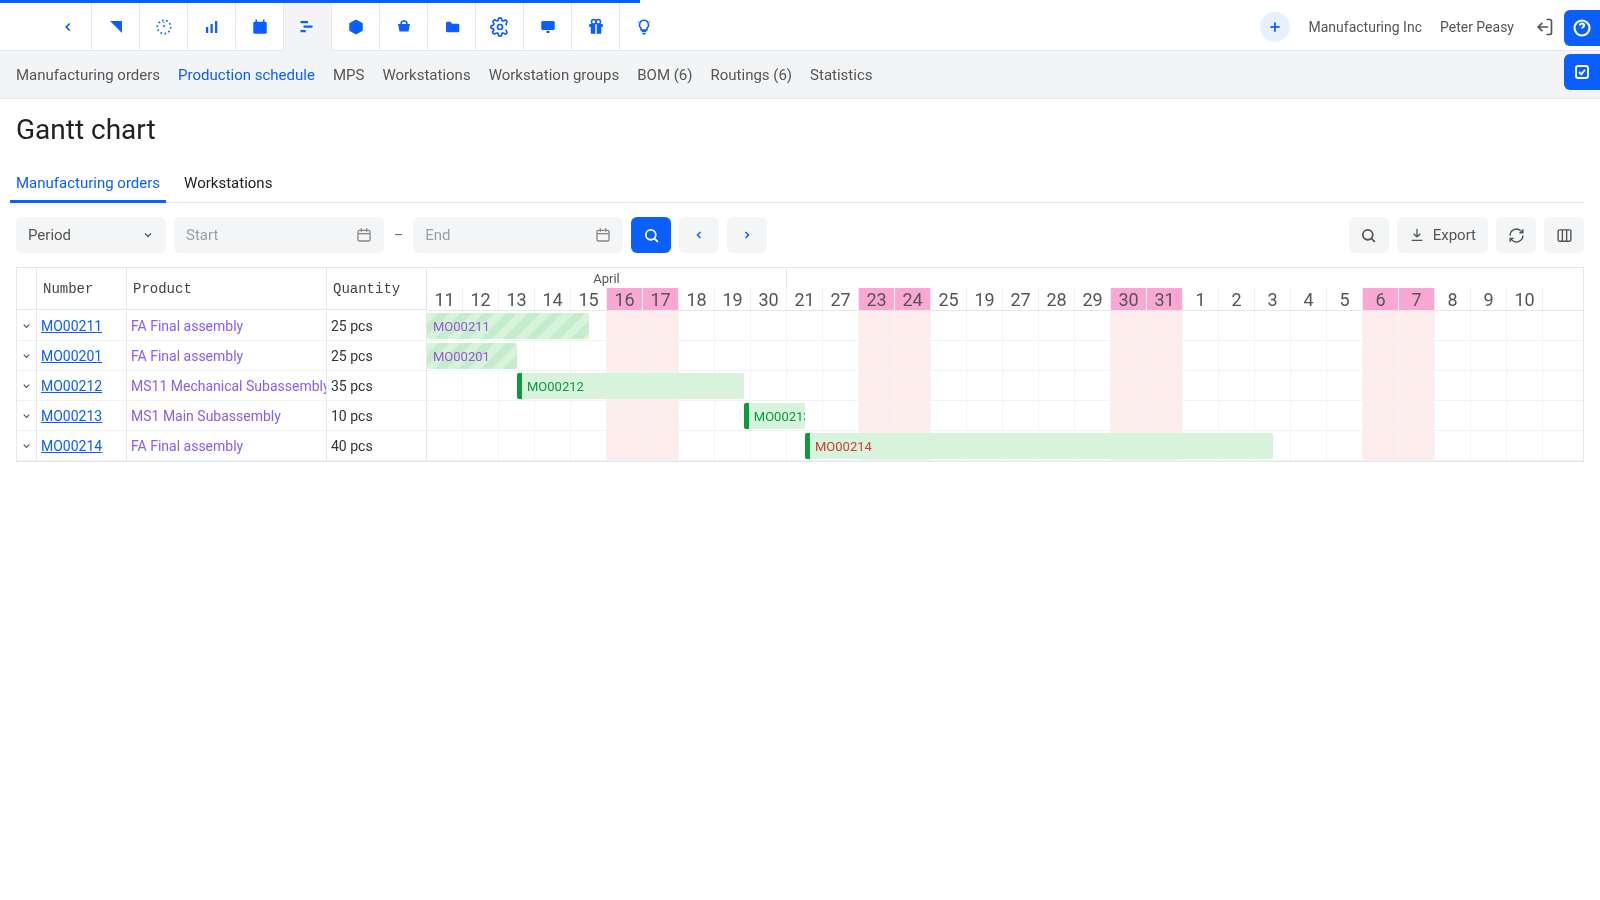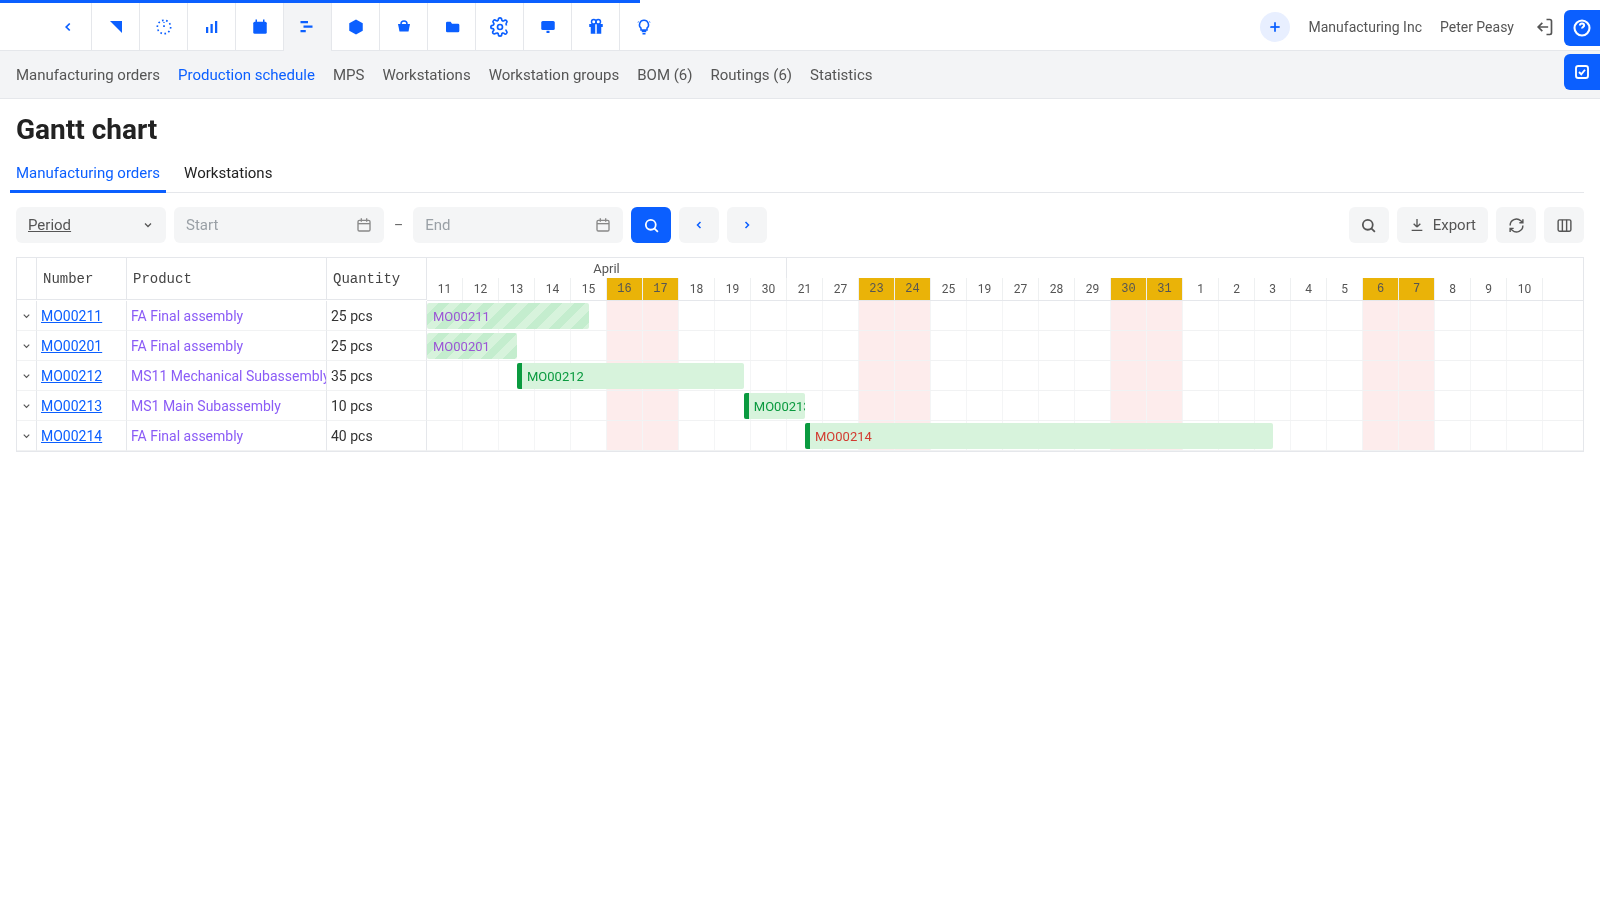--- a/index.html
+++ b/index.html
@@ -86,22 +86,22 @@
   }
   .subnav a { color: #555; cursor: pointer; }
   .subnav a.active { color: #0b5fff; }
 
   
   .page {
     padding: 14px 16px 0 16px;
   }
   .page h1 {
     font-size: 28px;
-    font-weight: 700;
-    margin-bottom: 10px;
+    font-weight: 400;
+    margin-bottom: 20px;
   }
   .tabs {
     display: flex;
     gap: 24px;
     border-bottom: 1px solid #e5e7eb;
     font-size: 15px;
   }
   .tab {
     padding: 8px 0 10px 0;
     cursor: pointer;
@@ -131,21 +131,21 @@
     background: #f4f5f6;
     border: none;
     border-radius: 6px;
     display: flex;
     align-items: center;
     padding: 0 12px;
     color: #555;
     font-size: 15px;
     cursor: pointer;
   }
-  .ctl.select { width: 150px; justify-content: space-between; text-decoration: underline; }
+  .ctl.select { width: 150px; justify-content: space-between; }
   .ctl.date  { width: 210px; justify-content: space-between; color: #9aa0a6; }
   .ctl.iconbtn { width: 40px; justify-content: center; padding: 0; }
   .ctl.primary { background: #0b5fff; color: #fff; }
   .dash { color: #666; padding: 0 2px; }
   .controls-right {
     margin-left: auto;
     display: flex;
     align-items: center;
     gap: 8px;
   }
@@ -158,23 +158,23 @@
   }
   .gh { border-right: 1px solid #e5e7eb; border-bottom: 1px solid #e5e7eb; display: flex; align-items: center; font-family: Liberation Mono, monospace; }
   .gh.two { height: 42px; }
   .gh .lbl { font-size: 14px; color: #444; padding: 0 6px; }
   .timeline-header {
     border-bottom: 1px solid #e5e7eb;
     position: relative;
   }
   .months { display: flex; height: 20px; font-size: 13px; color: #555; }
   .month  { border-right: 1px solid #e5e7eb; display: flex; align-items: center; justify-content: center; }
-  .days   { display: flex; height: 22px; font-size: 12px; color: #555; text-align: center; }
+  .days   { display: flex; height: 22px; font-size: 18px; color: #555; text-align: center; }
   .day    { flex: 0 0 36px; border-right: 1px solid #eef0f1; display: flex; align-items: center; justify-content: center; }
-  .day.we { background: #eab308; font-family: Liberation Mono, monospace; }
+  .day.we { background: #f9a8d4; }
   .cell {
     height: 30px;
     border-right: 1px solid #e5e7eb;
     border-bottom: 1px solid #f1f2f3;
     display: flex; align-items: center;
     padding: 0 4px;
     font-size: 14px;
     overflow: hidden; white-space: nowrap;
   }
   .cell.expand { justify-content: center; color: #555; cursor: pointer; }

